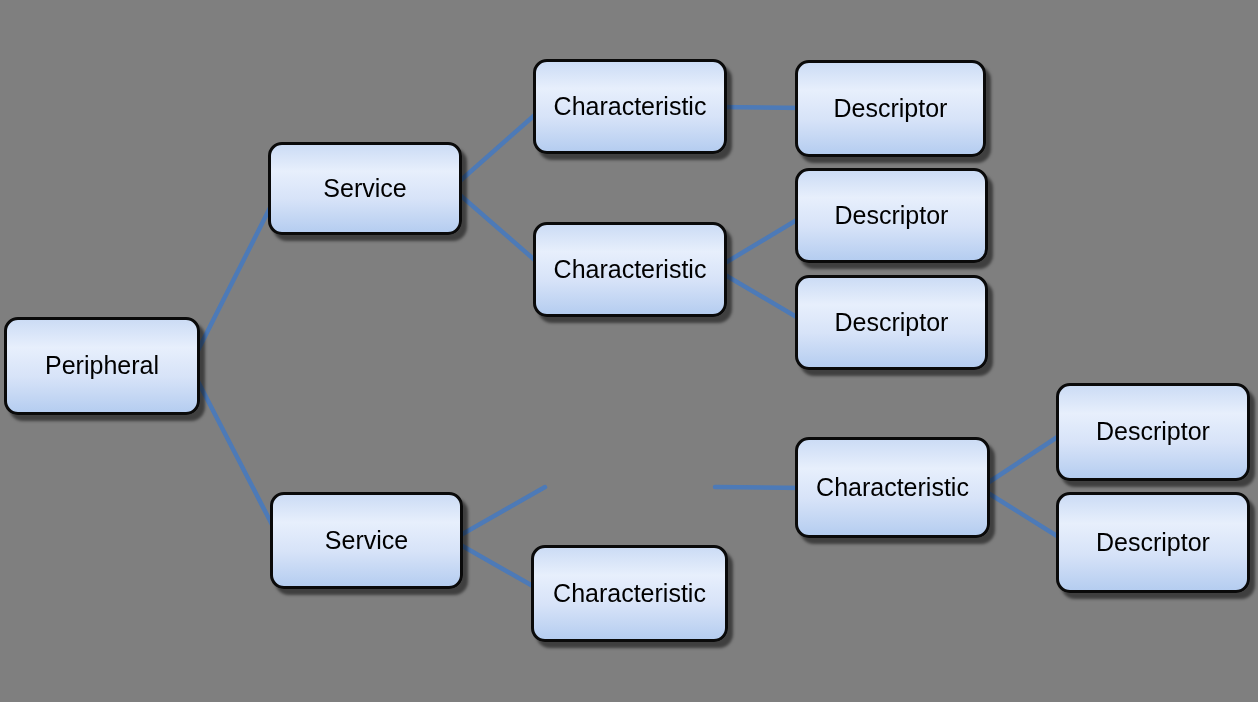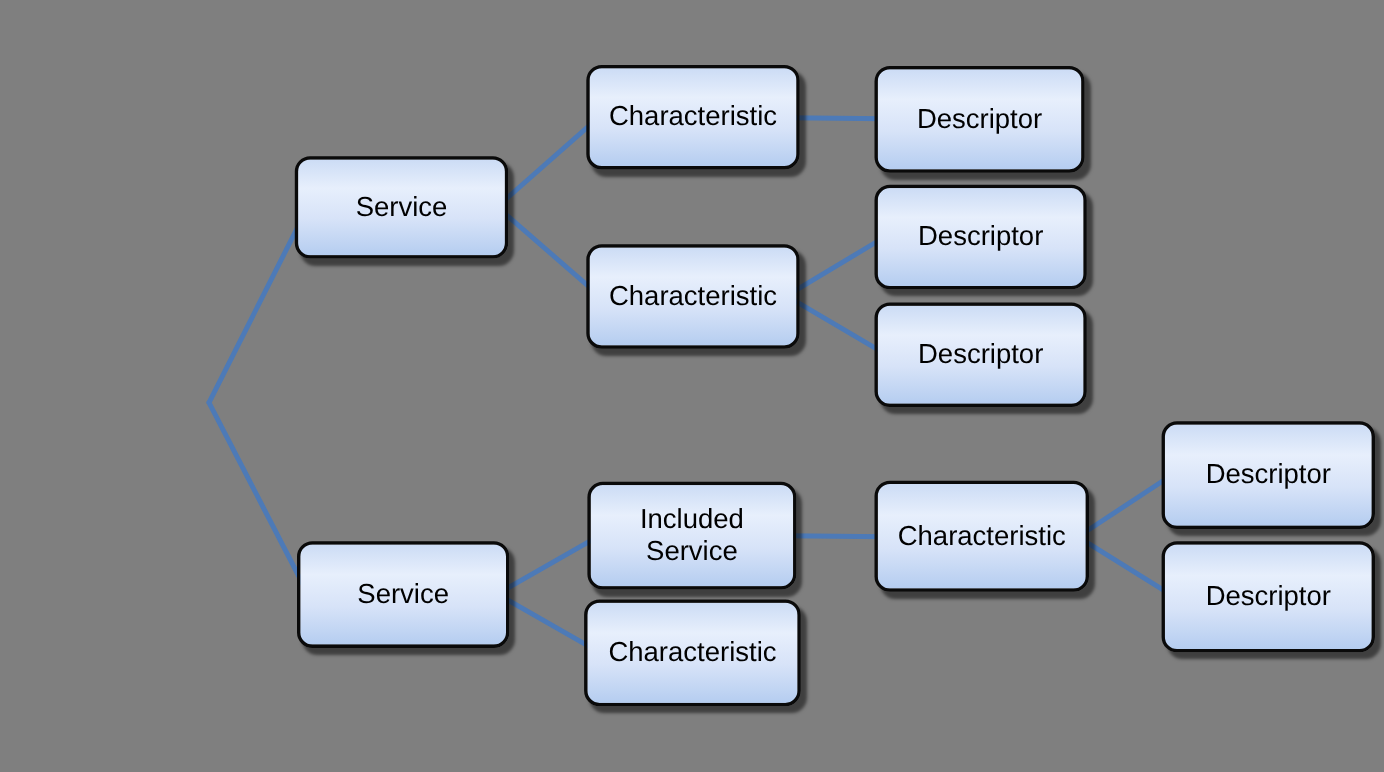--- a/index.html
+++ b/index.html
@@ -70,26 +70,26 @@
       <line x1="715" y1="269" x2="805" y2="215"></line>
       <line x1="715" y1="269" x2="805" y2="322"></line>
       <line x1="452" y1="540" x2="545" y2="487"></line>
       <line x1="452" y1="540" x2="545" y2="593"></line>
       <line x1="715" y1="487" x2="805" y2="488"></line>
       <line x1="980" y1="488" x2="1065" y2="432"></line>
       <line x1="980" y1="488" x2="1065" y2="541"></line>
     </g>
   </svg>
 
+  <div class="node" id="n-peripheral">Peripheral</div>
   <div class="node" id="n-service-1">Service</div>
   <div class="node" id="n-characteristic-1a">Characteristic</div>
   <div class="node" id="n-descriptor-1">Descriptor</div>
   <div class="node" id="n-characteristic-1b">Characteristic</div>
   <div class="node" id="n-descriptor-2">Descriptor</div>
   <div class="node" id="n-descriptor-3">Descriptor</div>
   <div class="node" id="n-service-2">Service</div>
-  <div class="node" id="n-included-service">Included Service</div>
   <div class="node" id="n-characteristic-2b">Characteristic</div>
   <div class="node" id="n-characteristic-2a">Characteristic</div>
   <div class="node" id="n-descriptor-4">Descriptor</div>
   <div class="node" id="n-descriptor-5">Descriptor</div>
 
 </div>
 
 </body></html>

